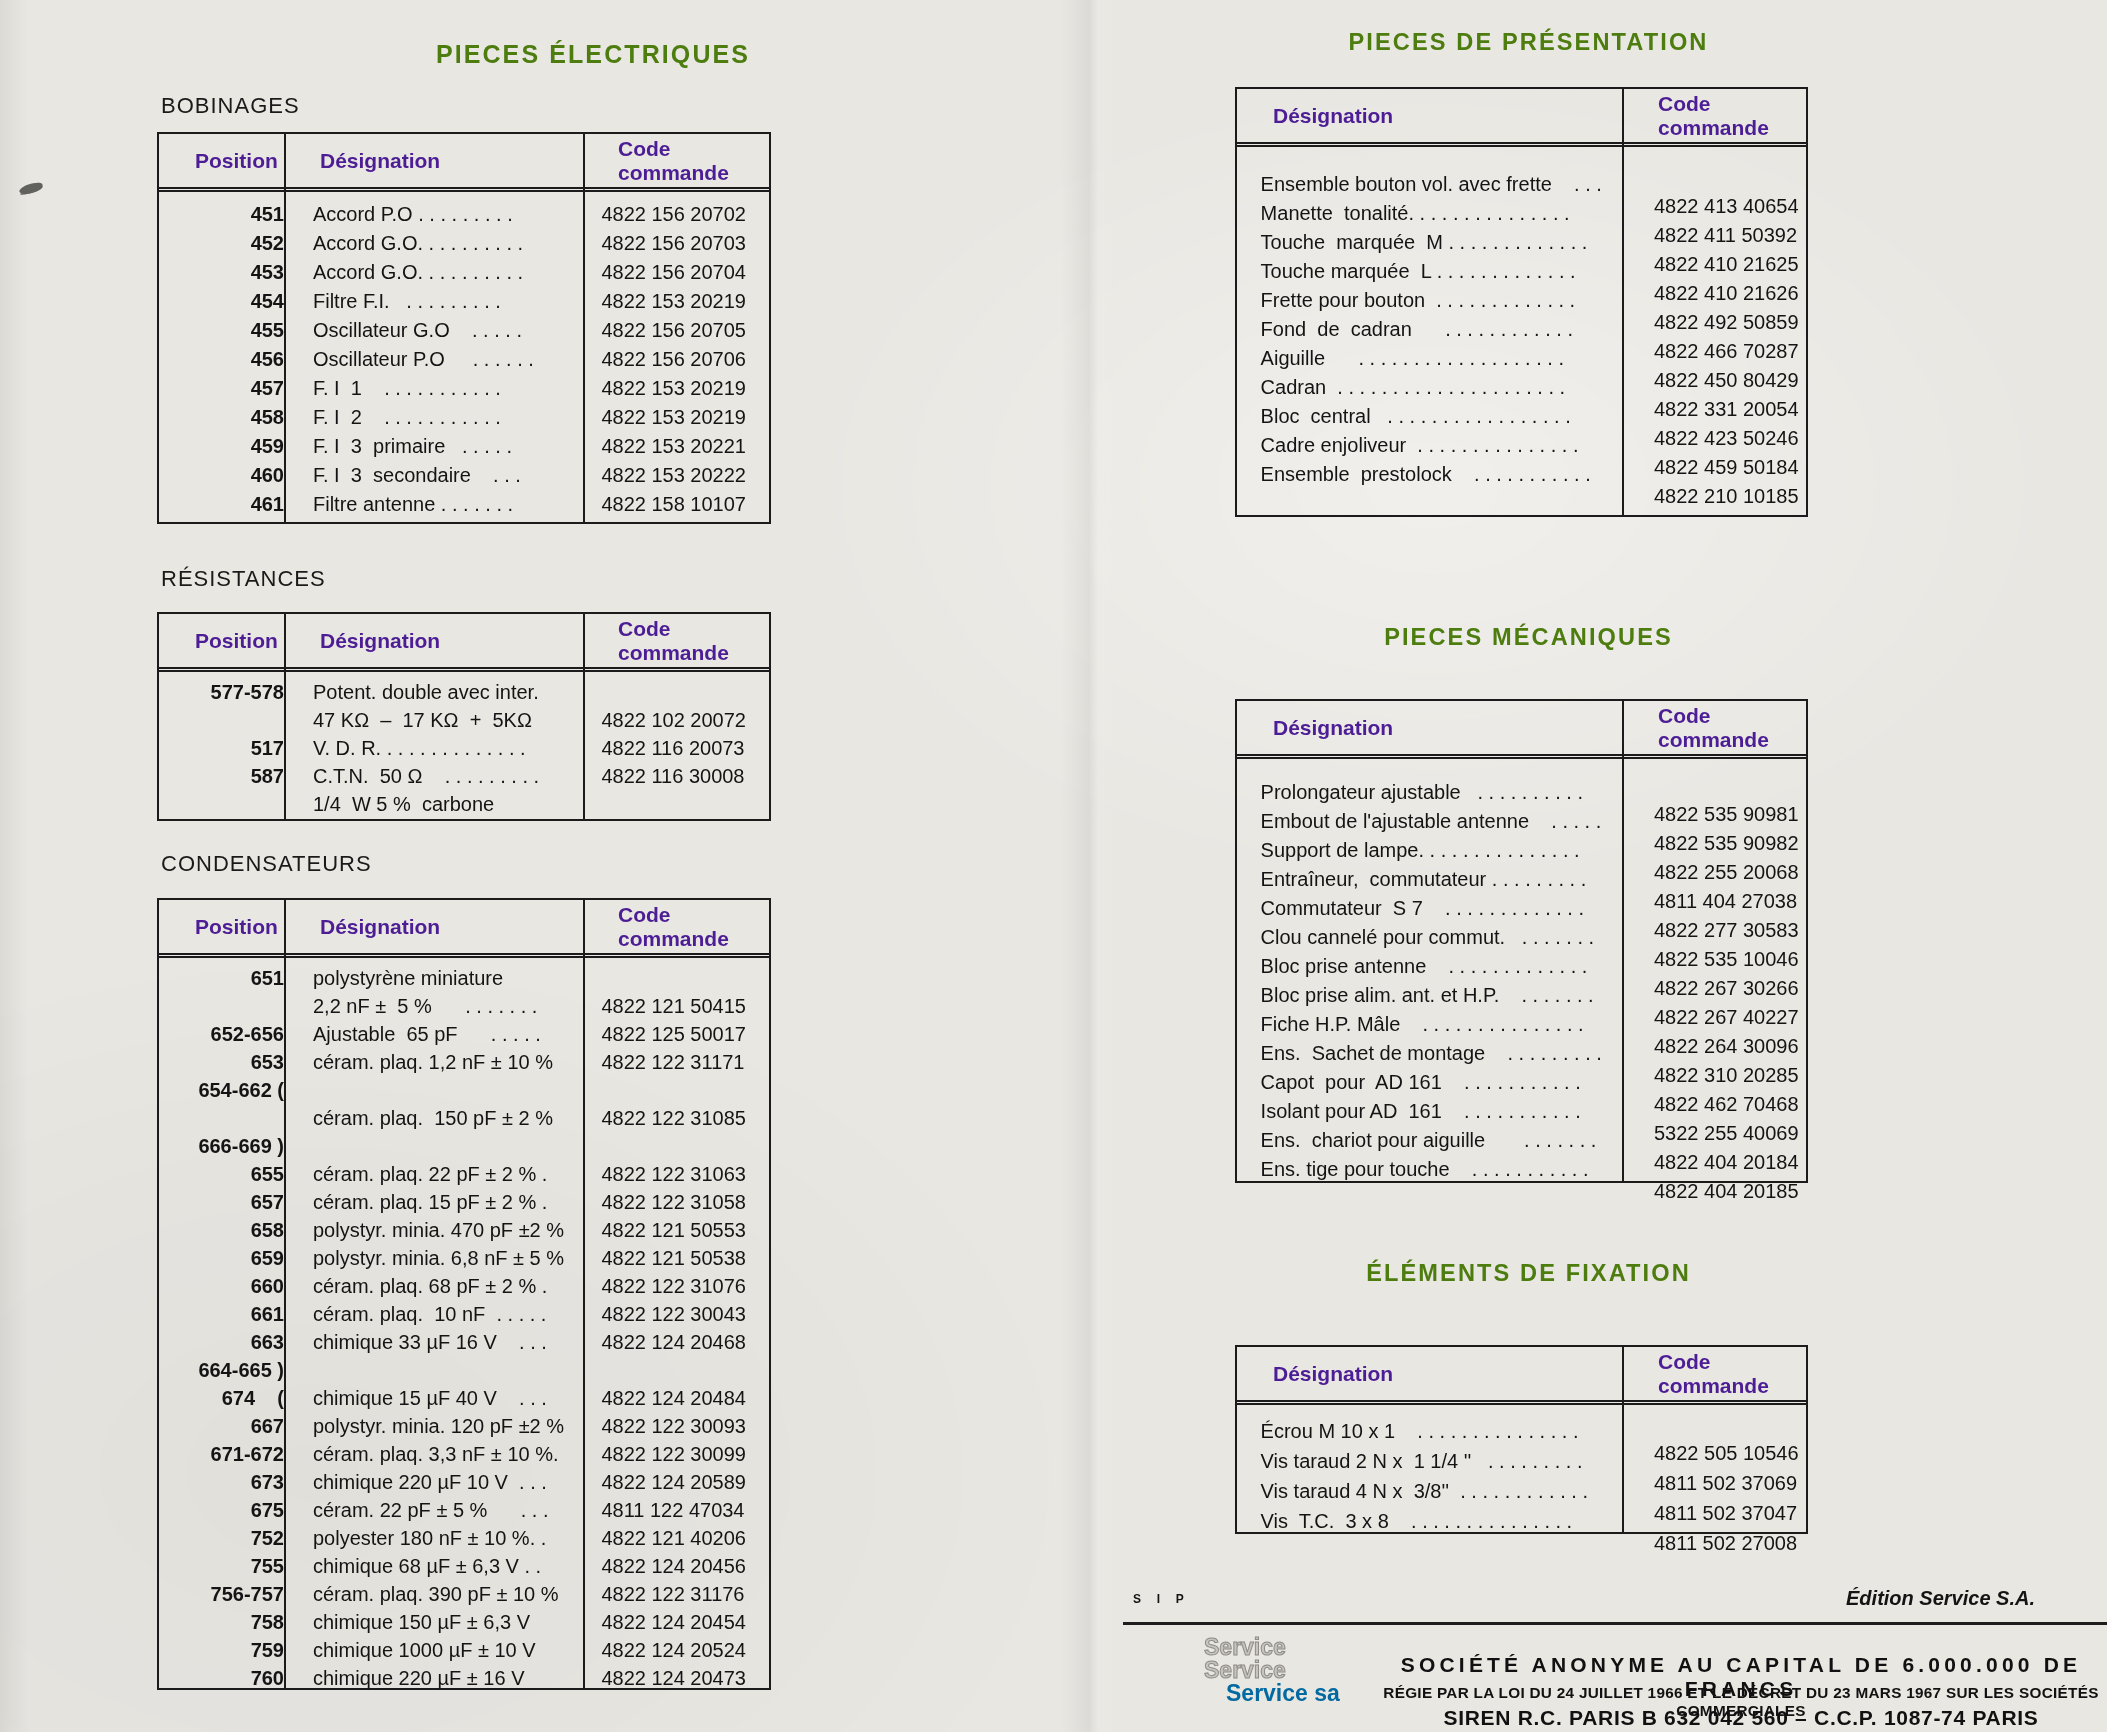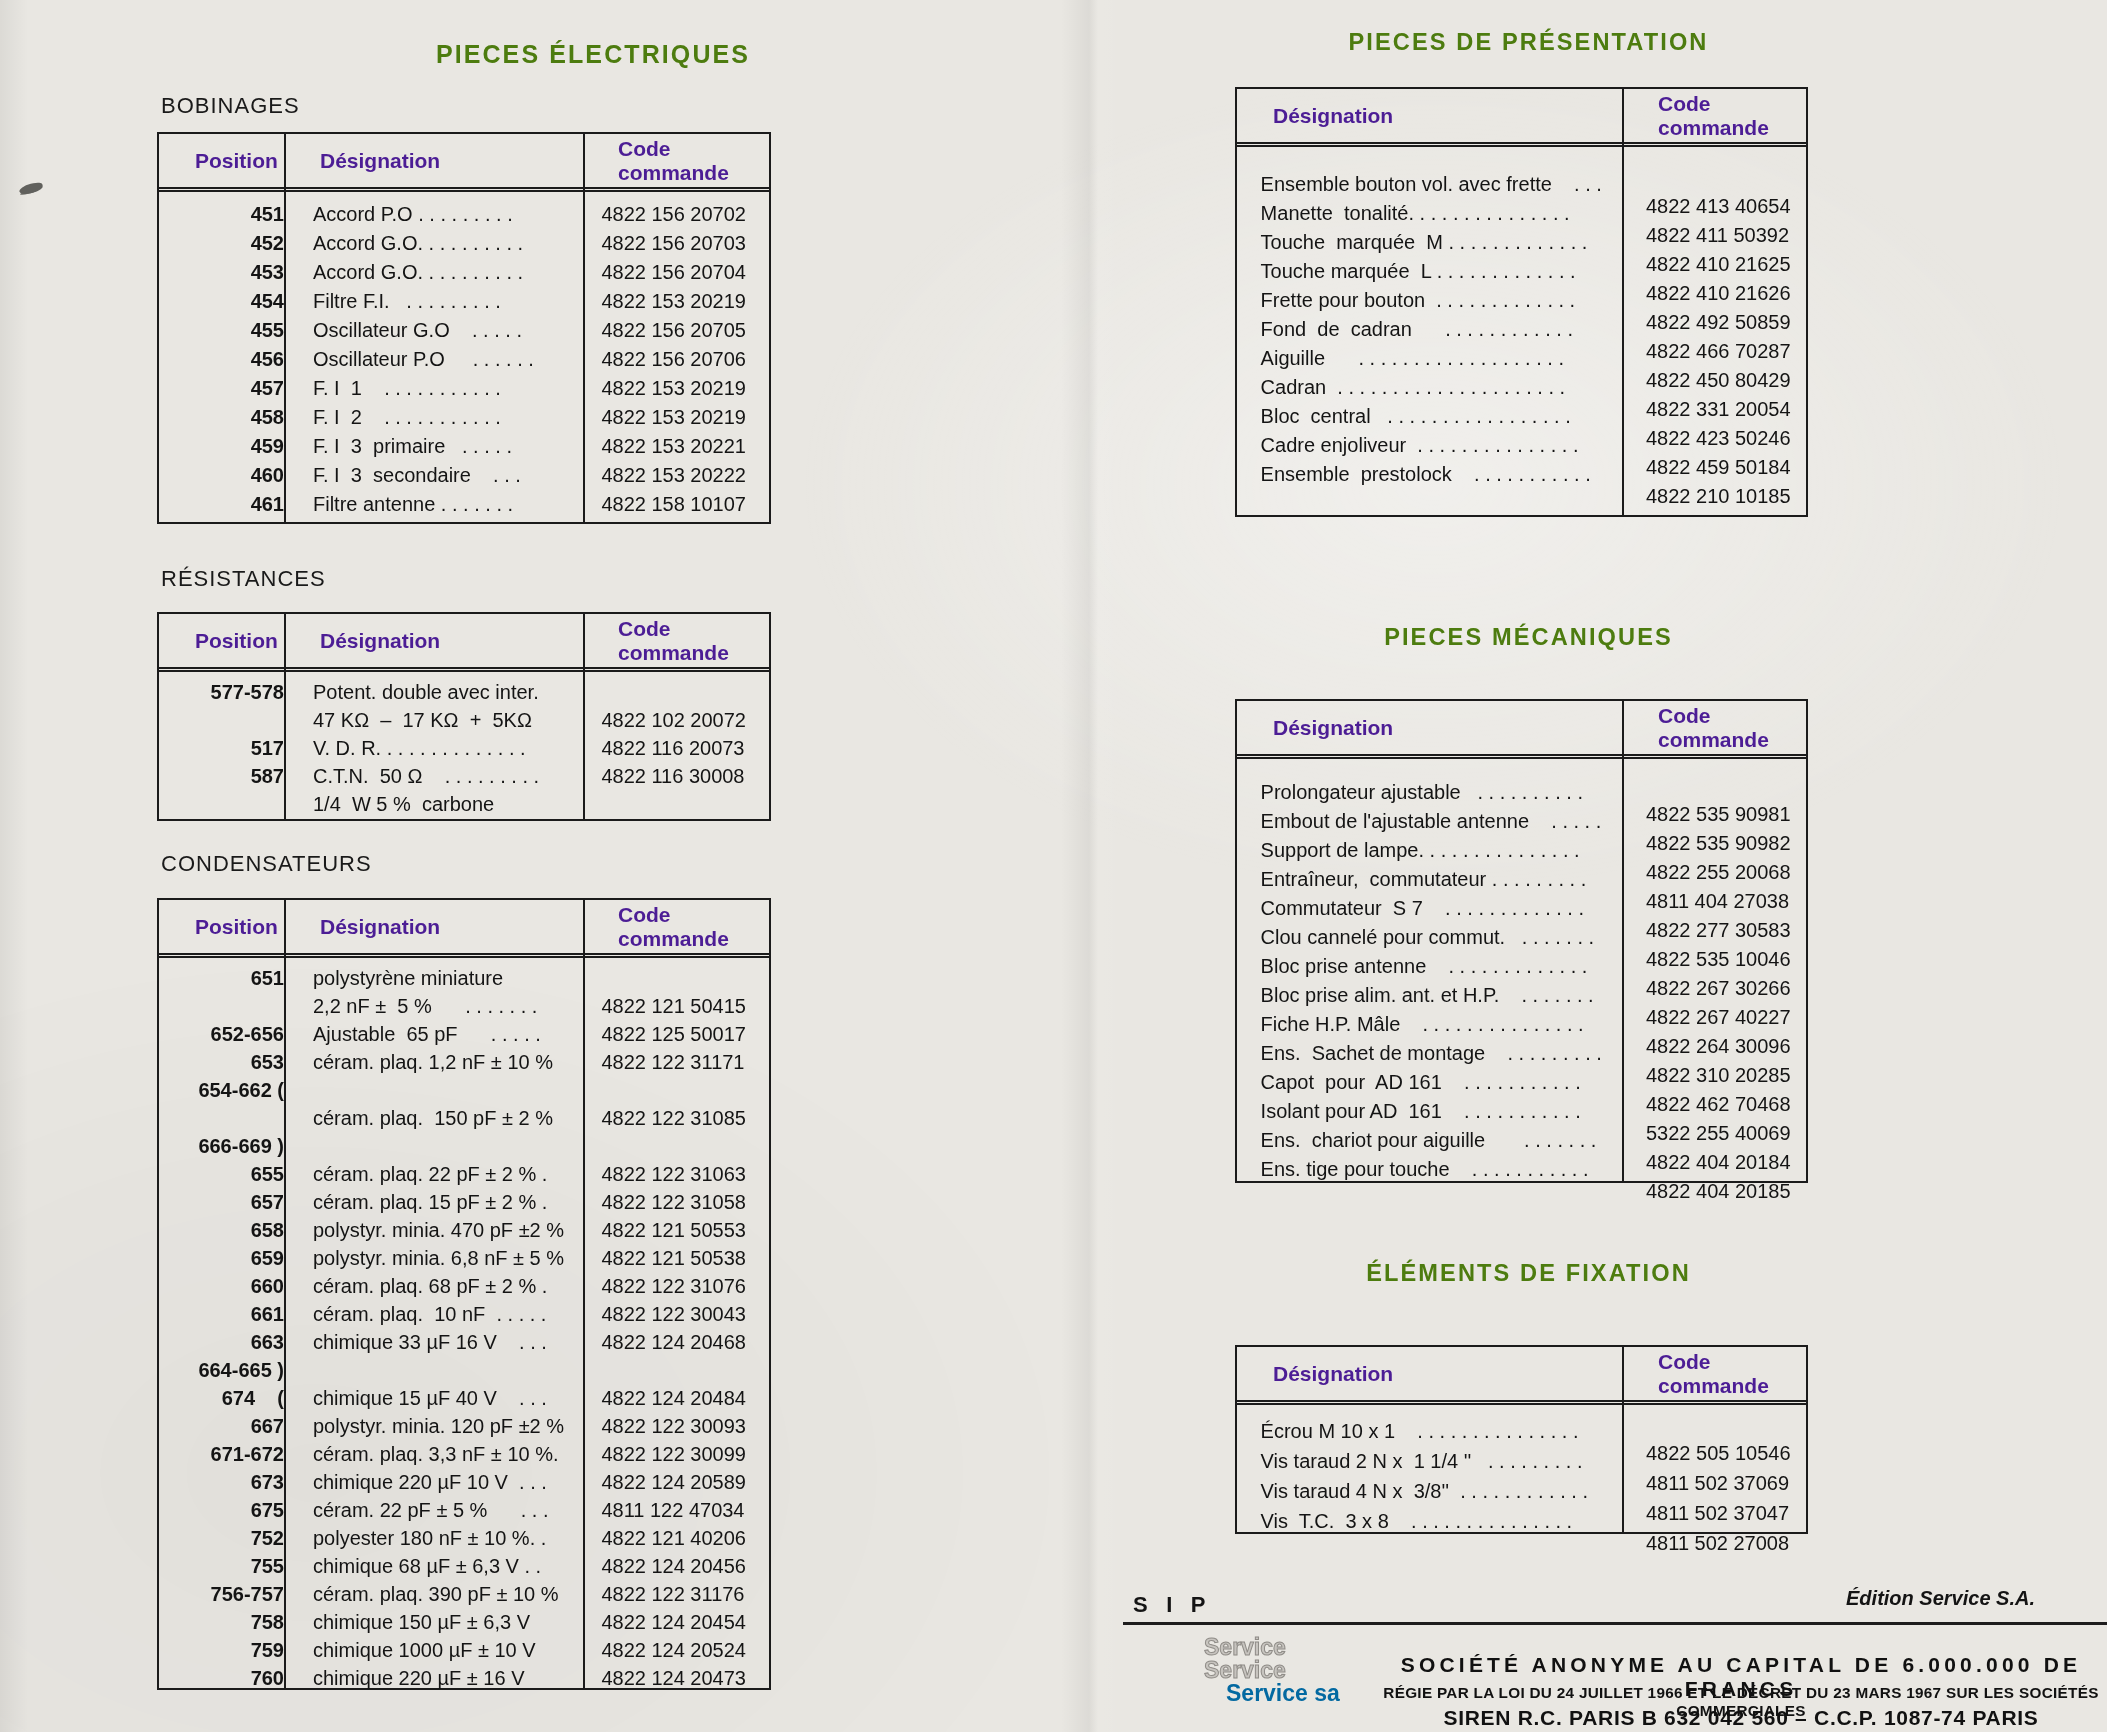--- a/index.html
+++ b/index.html
@@ -30,29 +30,29 @@
   .th{font-weight:700;font-size:21px;color:#4c1d95;margin-left:36px;}
   .tbody{position:relative;}
   .tr{display:grid;align-items:center;}
   .td{white-space:pre;overflow:hidden;font-size:20px;line-height:1.1;}
   .td.pos{text-align:right;font-weight:bold;}
   .t3 .thead,.t3 .tr{grid-template-columns:125px 298px 191px;}
   .t2 .thead,.t2 .tr{grid-template-columns:385px 189px;}
   .t3 .td.des{padding-left:29px;}
   .t3 .td.code{padding-left:19.4px;}
   .t2 .td.des{padding-left:23.6px;}
-  .t2 .td.code{padding-left:24px;margin-top:44px;}
+  .t2 .td.code{padding-left:32px;margin-top:44px;}
   #tbl-bob .tr{height:29px;} #tbl-bob .tbody{padding-top:7px;}
   #tbl-res .tr{height:28px;} #tbl-res .tbody{padding-top:5.5px;}
   #tbl-cond .tr{height:28px;} #tbl-cond .tbody{padding-top:5.5px;}
   #tbl-pres .tr{height:29px;} #tbl-pres .tbody{padding-top:15.3px;}
   #tbl-mec .tr{height:29px;} #tbl-mec .tbody{padding-top:11px;}
   #tbl-fix .tr{height:30px;} #tbl-fix .tbody{padding-top:4.2px;}
   
-  .sip{position:absolute;left:1133px;top:1592px;font-size:22px;font-weight:700;letter-spacing:6.2px;}
+  .sip{position:absolute;left:1133px;top:1592px;font-size:12px;font-weight:700;letter-spacing:6.2px;}
   .edition{position:absolute;left:1788px;top:1587px;width:305px;text-align:center;font-size:20px;font-weight:700;font-style:italic;}
   .footer-rule{position:absolute;left:1123px;top:1622px;width:985px;height:2.8px;background:#1d1d1d;}
   .logo{position:absolute;left:1204px;top:1636px;font-weight:700;font-size:23px;line-height:23px;}
   .logo .ghost{color:#c7c4bf;-webkit-text-stroke:1px #8f8c87;}
   .logo .solid{color:#0369a1;margin-left:22px;}
   .company{position:absolute;left:1379px;width:724px;text-align:center;font-weight:700;color:#111;}
   .company.l1{top:1653px;font-size:21px;letter-spacing:4.2px;}
   .company.l2{top:1684px;font-size:15.3px;letter-spacing:0.3px;}
   .company.l3{top:1706px;font-size:21px;letter-spacing:0.7px;}
 </style>

